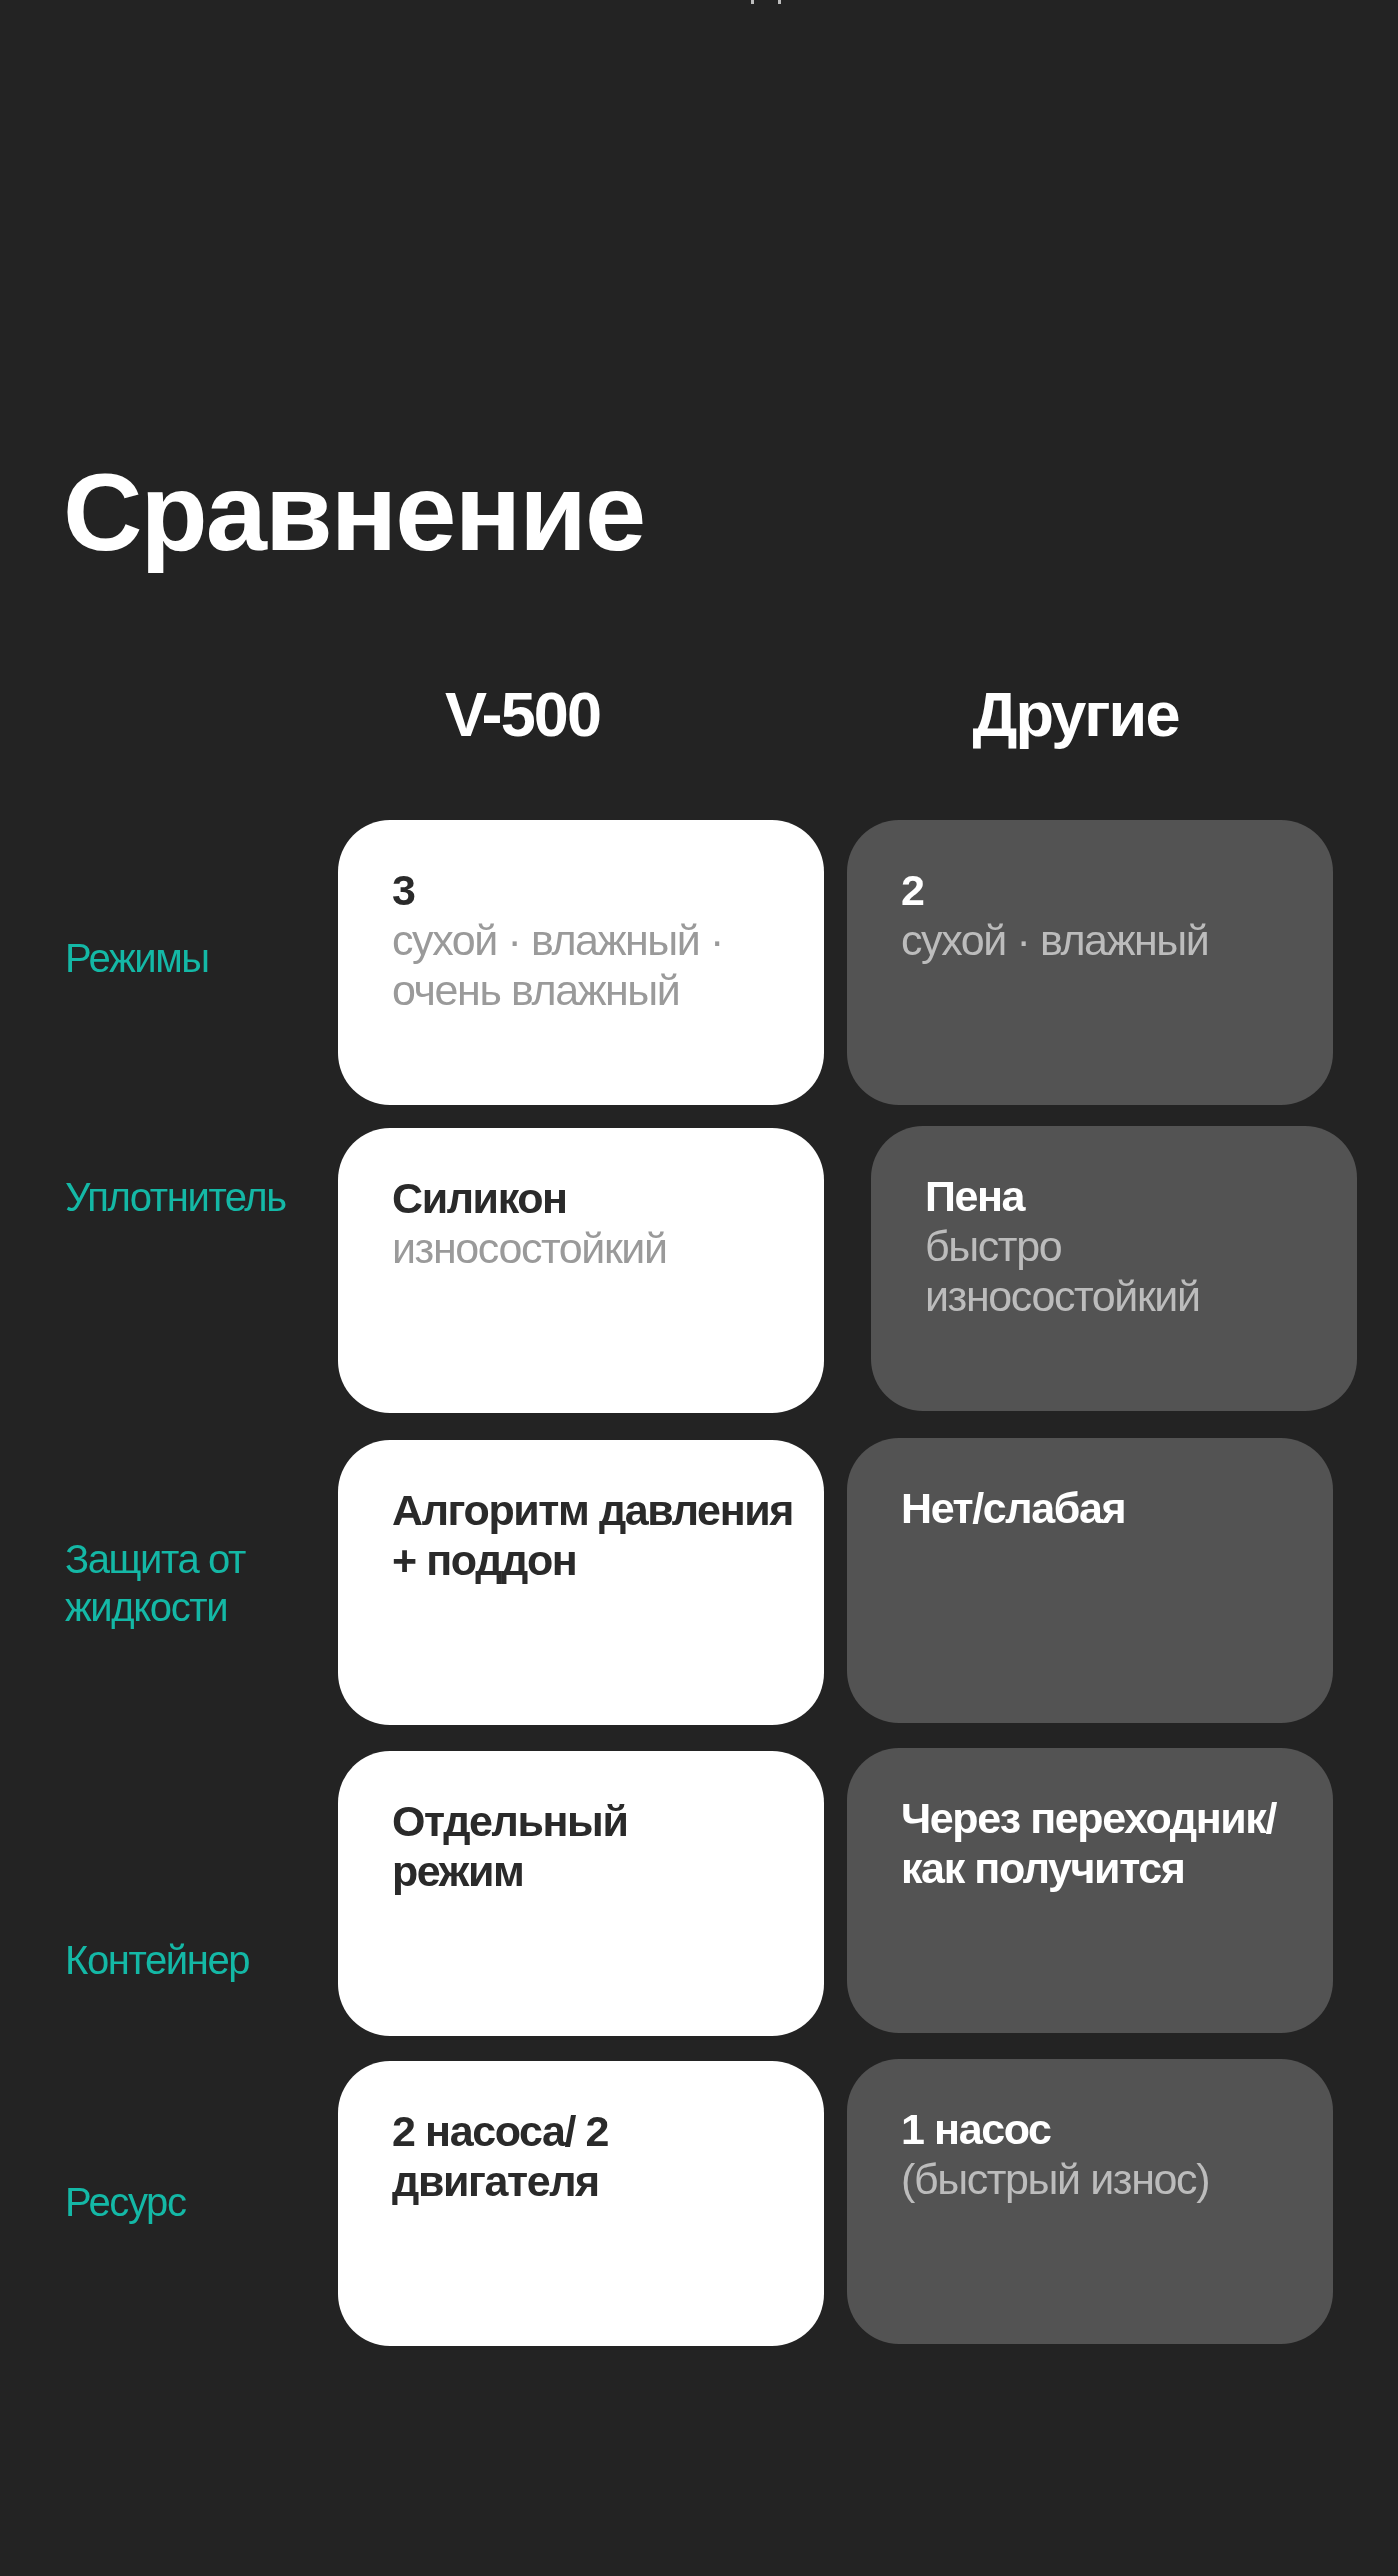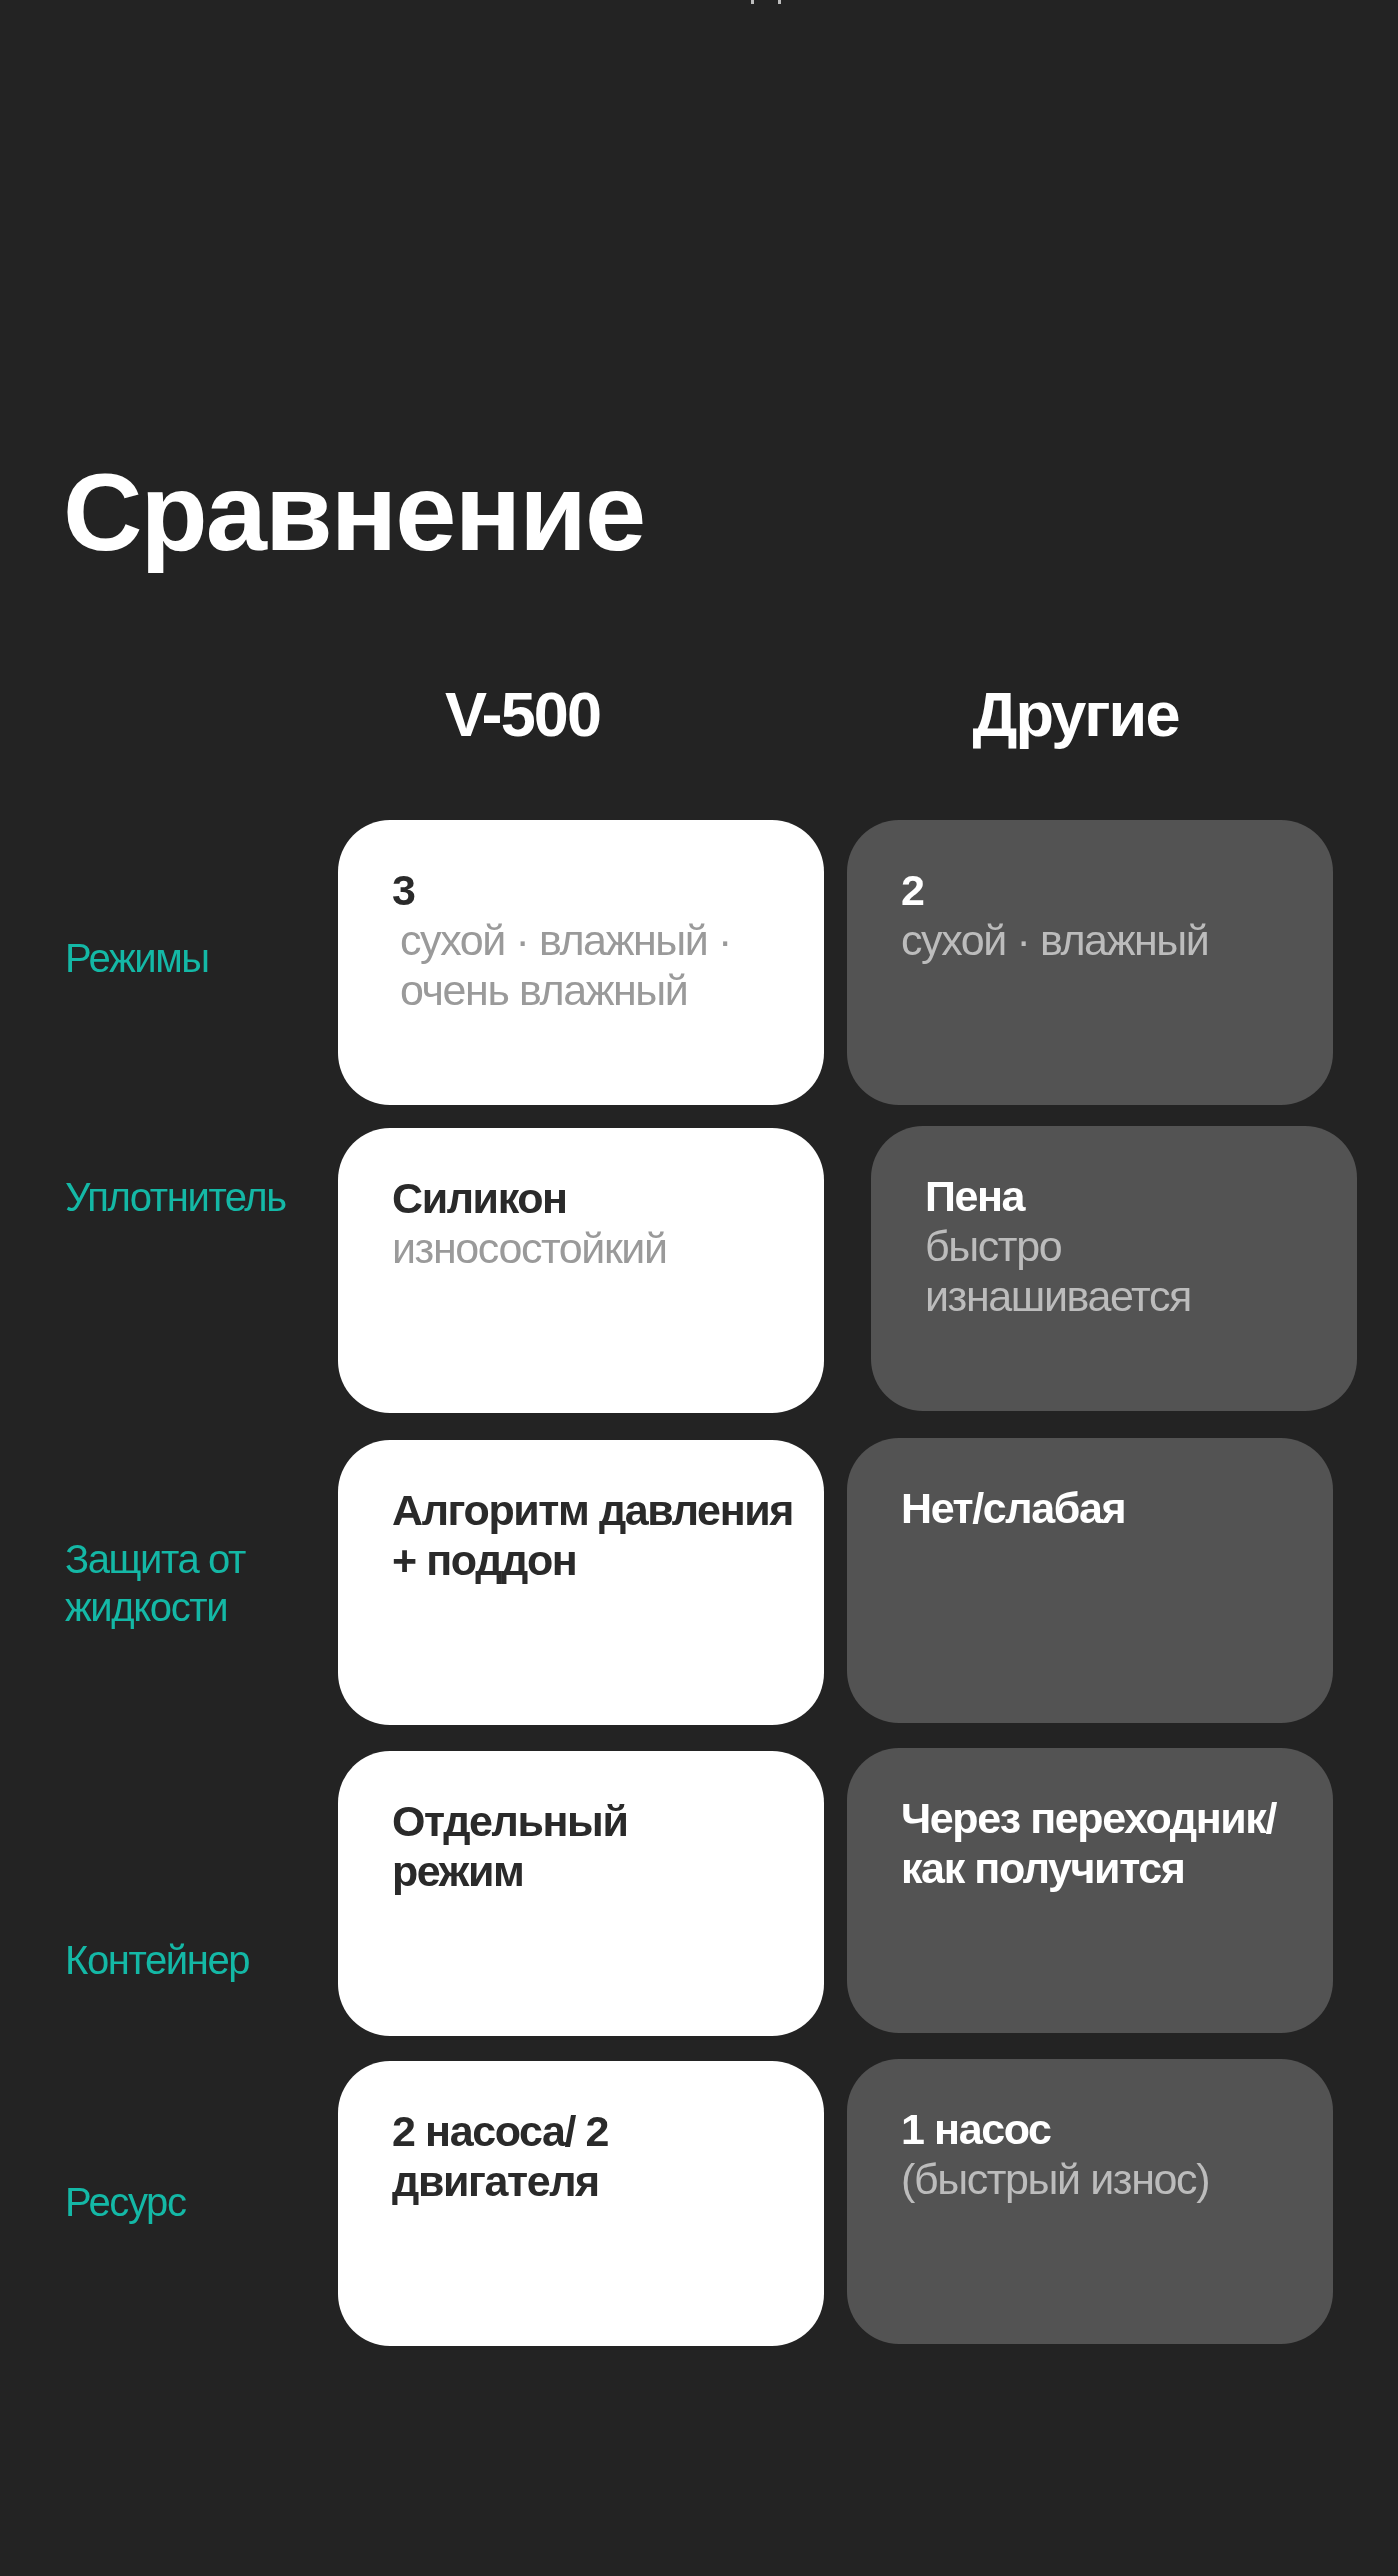--- a/index.html
+++ b/index.html
@@ -112,35 +112,35 @@
 </div>
 
 <h1 class="page-title">Сравнение</h1>
 
 <div class="col-header v500">V-500</div>
 <div class="col-header other">Другие</div>
 
 <div class="row-label" style="top:958px;">Режимы</div>
 <div class="card white" style="top:820px;">
   <span class="title">3</span>
-  <span class="sub" style="width:392px;margin-left:8px;">сухой · влажный · очень влажный</span>
+  <span class="sub" style="width:392px;">сухой · влажный · очень влажный</span>
 </div>
 <div class="card gray" style="top:820px;">
   <span class="title">2</span>
   <span class="sub">сухой · влажный</span>
 </div>
 
 <div class="row-label" style="top:1197px;">Уплотнитель</div>
 <div class="card white" style="top:1128px;">
   <span class="title">Силикон</span>
   <span class="sub">износостойкий</span>
 </div>
 <div class="card gray" style="top:1126px;margin-left:24px;">
   <span class="title">Пена</span>
-  <span class="sub" style="width:336px;">быстро изнашивается</span>
+  <span class="sub" style="width:336px;">быстро износостойкий</span>
 </div>
 
 <div class="row-label" style="top:1583px; width:224px;">Защита от жидкости</div>
 <div class="card white" style="top:1440px;">
   <span class="title" style="width:429px;">Алгоритм давления + поддон</span>
 </div>
 <div class="card gray" style="top:1438px;">
   <span class="title">Нет/слабая</span>
 </div>
 

